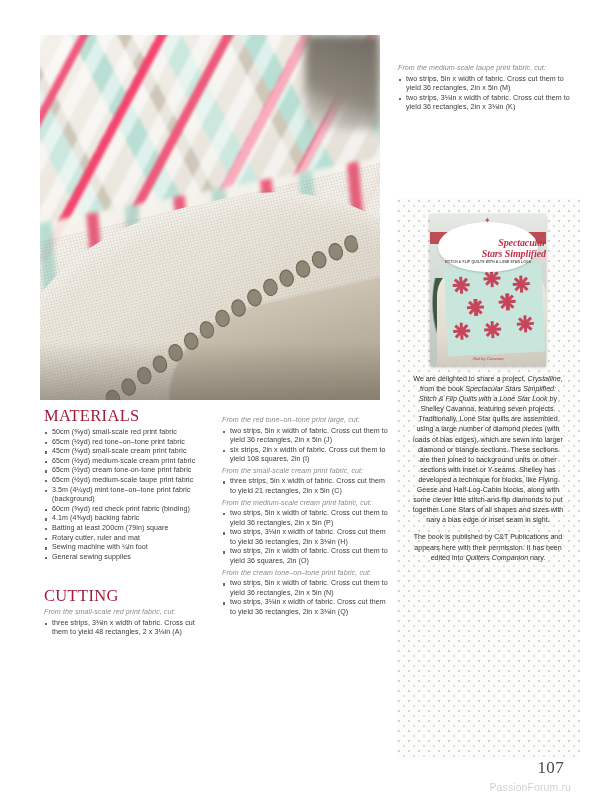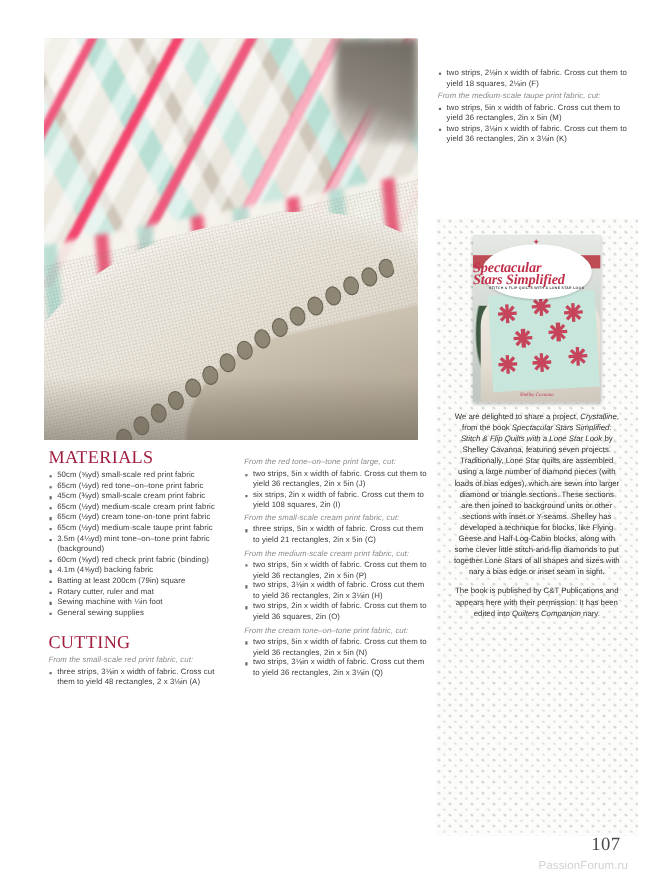--- a/index.html
+++ b/index.html
@@ -127,21 +127,21 @@
 
   h2.section {
     font-family: "Liberation Serif", serif;
     font-size: 16.5px;
     line-height: 19px;
     font-weight: 400;
     color: #a01c3c;
     letter-spacing: .02em;
     margin-bottom: 3px;
   }
-  h2.section.cutting { margin-top: 12px; }
+  h2.section.cutting { margin-top: 24px; }
 
   .sub {
     font-style: italic;
     color: #8a8a8a;
     font-size: 7.1px;
     line-height: 9.5px;
     margin-top: 2px;
     margin-bottom: 1px;
   }
 
@@ -259,25 +259,25 @@
     left: 7%; top: 5%;
     width: 86%; height: 33%;
     background: #ffffff;
     border-radius: 50%;
     box-shadow: 0 1px 2px rgba(0,0,0,.18);
   }
   .bc-title {
     position: absolute;
     left: 0; top: 16%;
     width: 100%;
-    text-align: left;
+    text-align: right;
     font-family: "Liberation Serif", serif;
     font-style: italic;
     font-weight: 700;
-    font-size: 13px;
+    font-size: 10px;
     line-height: 10.5px;
     color: #c0304a;
     letter-spacing: -.01em;
   }
   .bc-subtitle {
     position: absolute;
     left: 6%; top: 30%;
     width: 88%;
     text-align: center;
     font-size: 3.2px;
@@ -422,23 +422,20 @@
         <div class="sub">From the cream tone–on–tone print fabric, cut:</div>
         <ul class="blist">
           <li>two strips, 5in x width of fabric. Cross cut them to yield 36 rectangles, 2in x 5in (N)</li>
           <li>two strips, 3⅛in x width of fabric. Cross cut them to yield 36 rectangles, 2in x 3⅛in (Q)</li>
         </ul>
       </div>
   </div>
 
   <div class="col col-right">
     <div id="cutting-right">
-        <ul class="blist">
-          <li>two strips, 2⅛in x width of fabric. Cross cut them to yield 18 squares, 2⅛in (F)</li>
-        </ul>
         <div class="sub">From the medium-scale taupe print fabric, cut:</div>
         <ul class="blist">
           <li>two strips, 5in x width of fabric. Cross cut them to yield 36 rectangles, 2in x 5in (M)</li>
           <li>two strips, 3⅛in x width of fabric. Cross cut them to yield 36 rectangles, 2in x 3⅛in (K)</li>
         </ul>
       </div>
   </div>
 
   <div class="sidebar">
     <div class="sidebar-inner">

